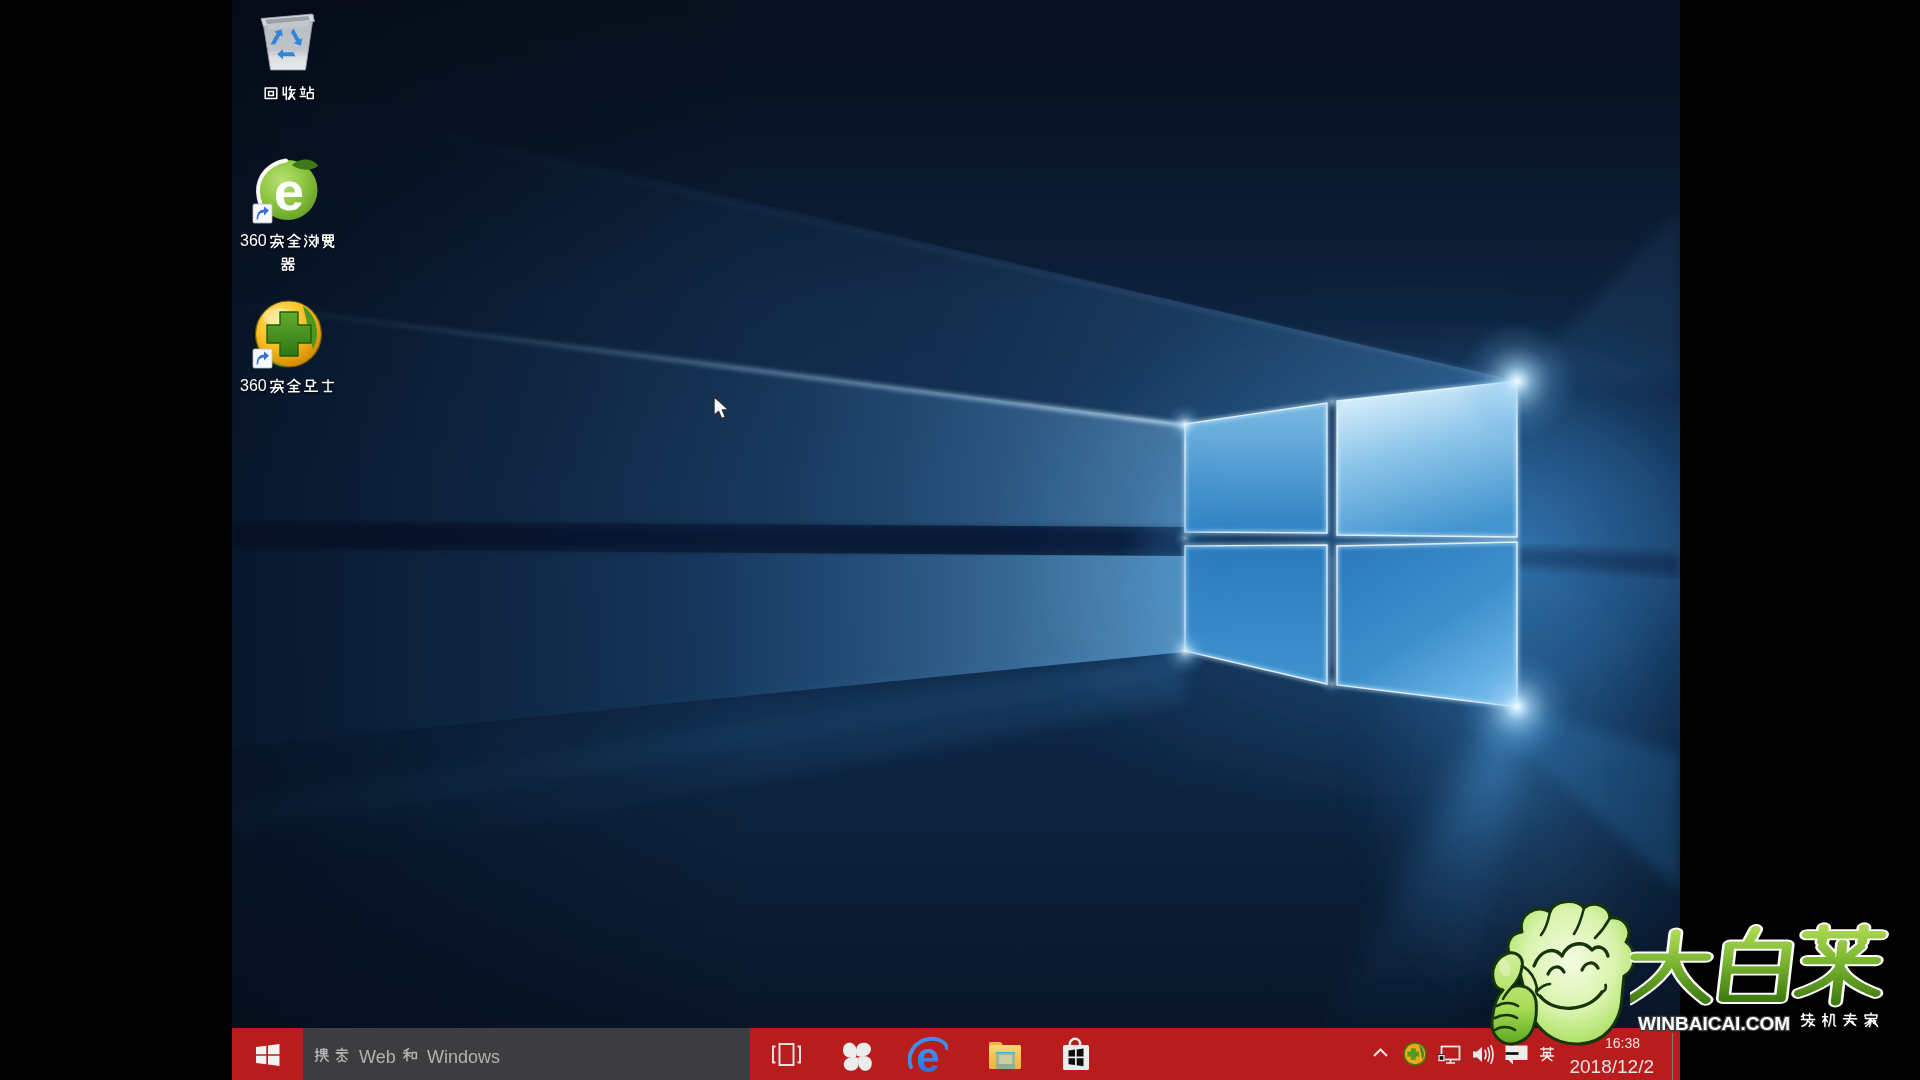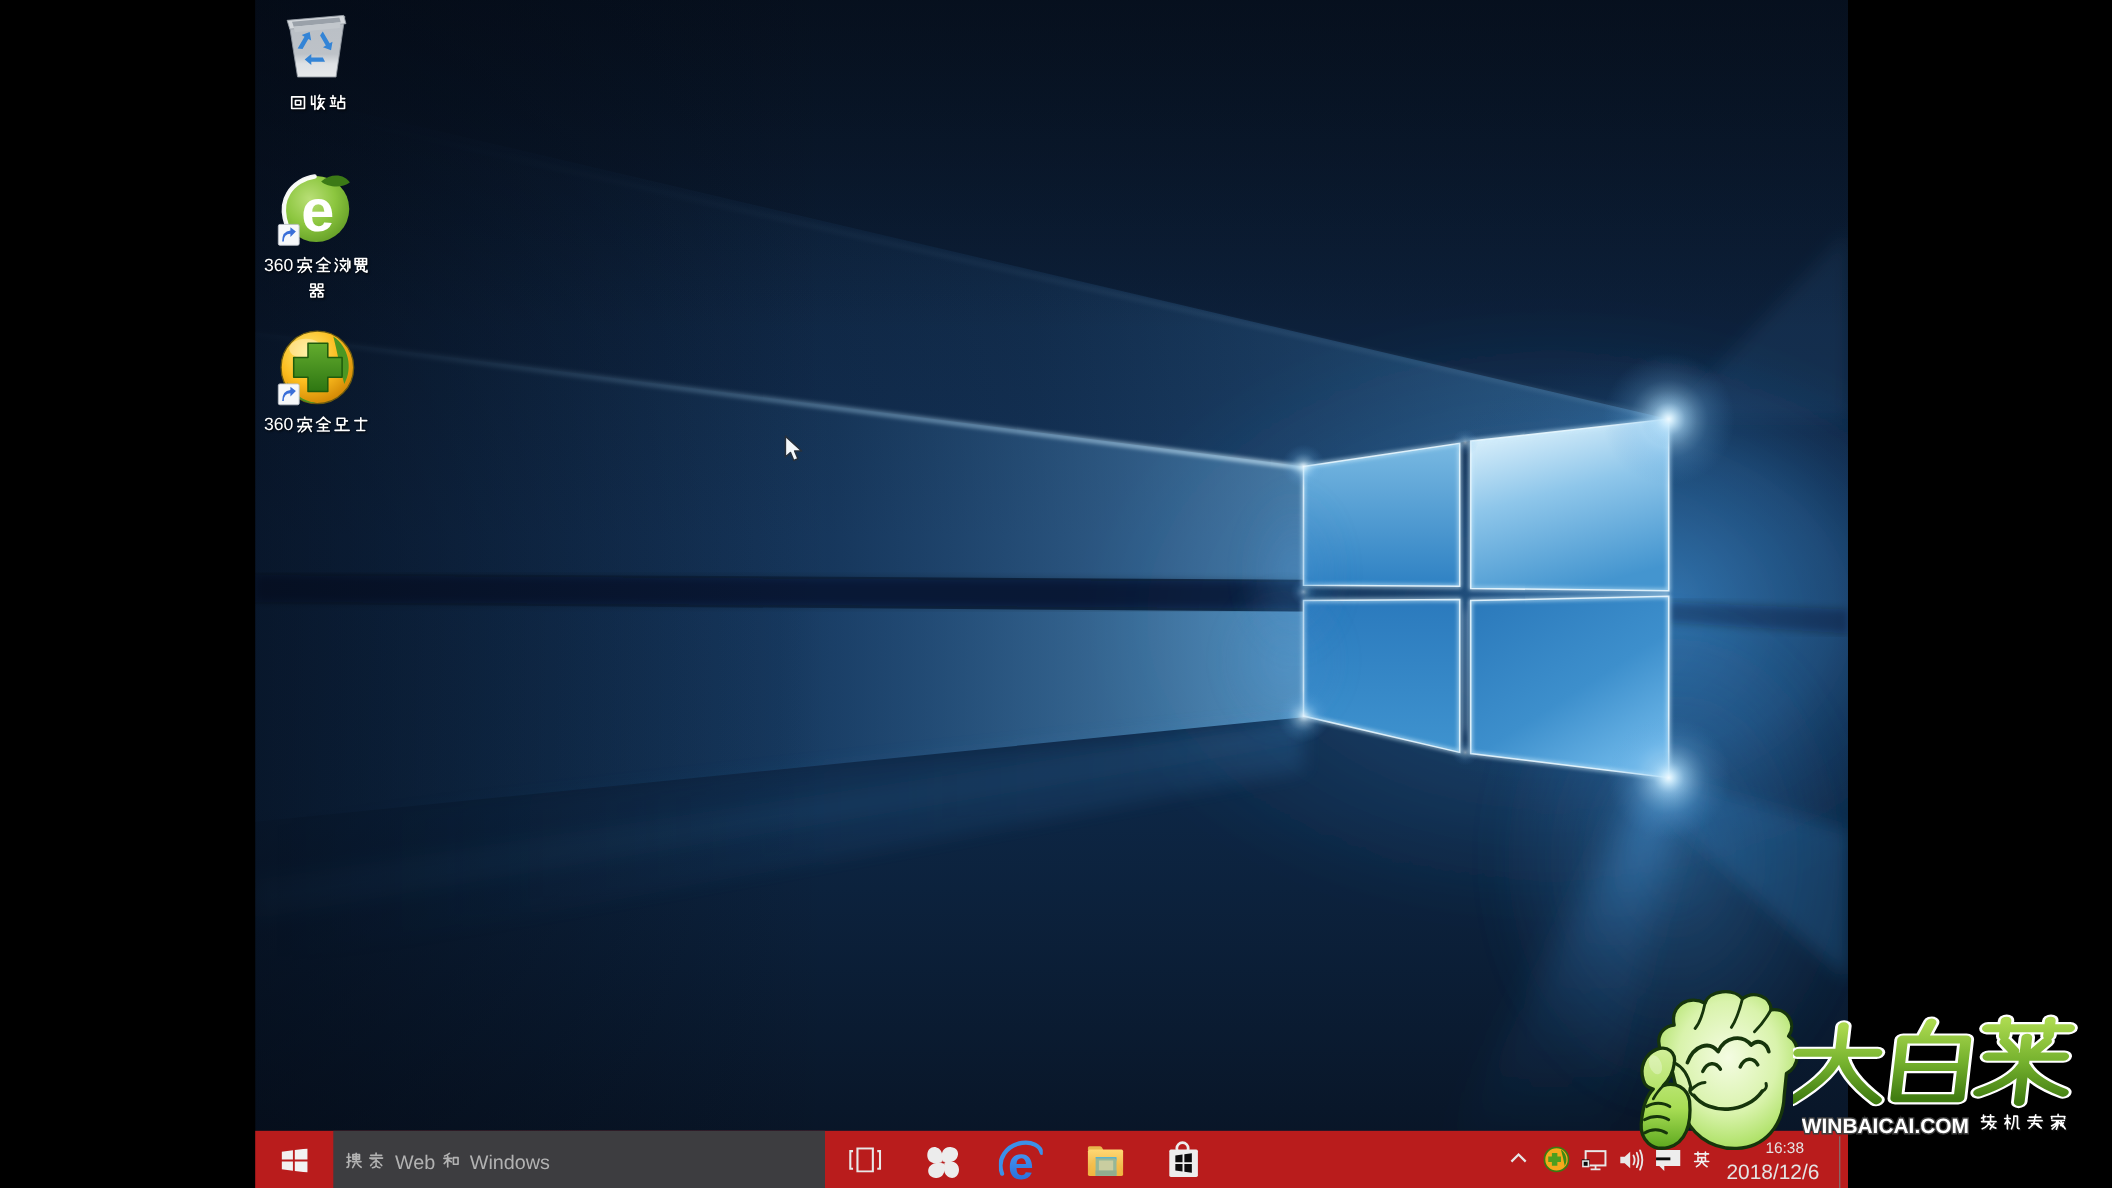--- a/index.html
+++ b/index.html
@@ -414,21 +414,21 @@
 <svg class="abs" style="left:1272px;top:16px" width="25" height="22" viewBox="0 0 25 22">
 <path d="M1.5,1.5 L23.5,1.5 L23.5,16 L9,16 L9,20.5 L4.5,16 L1.5,16 Z" fill="#ededed"></path>
 <rect x="1.5" y="8.2" width="13" height="2.6" fill="#0a0a0a"></rect>
 </svg>
 
 <svg class="abs" style="left:1306px;top:17px;color:#f0f0f0" width="20" height="20" viewBox="0 0 20 20">
 <use href="#g-ying" x="1" y="1" width="18" height="18"></use>
 </svg>
 
 <div class="abs tbtxt" style="left:1318px;top:7px;width:90px;text-align:right;font-size:14px;color:#e4e4e4">16:38</div>
-<div class="abs tbtxt" style="left:1332px;top:28px;width:90px;text-align:right;font-size:19px;color:#e4e4e4">2018/12/6</div>
+<div class="abs tbtxt" style="left:1332px;top:28px;width:90px;text-align:right;font-size:19px;color:#e4e4e4">2018/12/2</div>
 <div class="abs" style="left:1440px;top:5px;width:1px;height:47px;background:#7a7a7a"></div>
 </div>
 
 <svg class="abs" style="left:1488px;top:898px" width="152" height="152" viewBox="0 0 152 152">
 <defs>
 <radialGradient id="mhead" cx="0.5" cy="0.42" r="0.65">
  <stop offset="0" stop-color="#f4fce2"></stop>
  <stop offset="0.55" stop-color="#d9f3ac"></stop>
  <stop offset="1" stop-color="#9fdb4e"></stop>
 </radialGradient>

